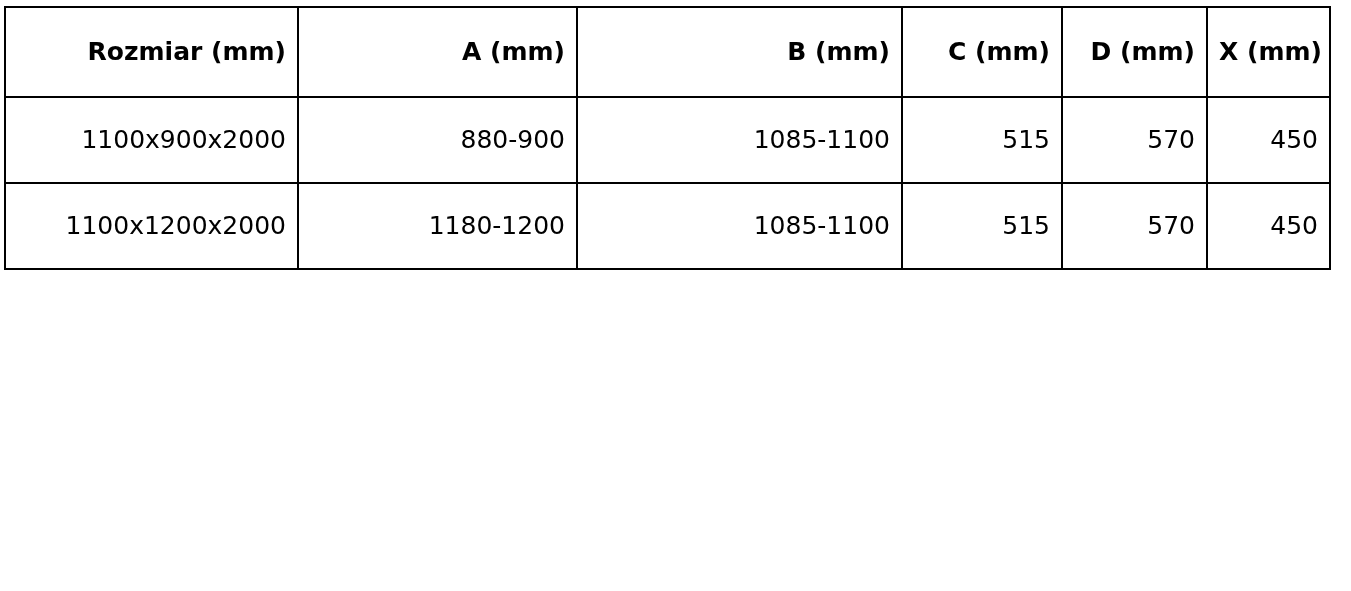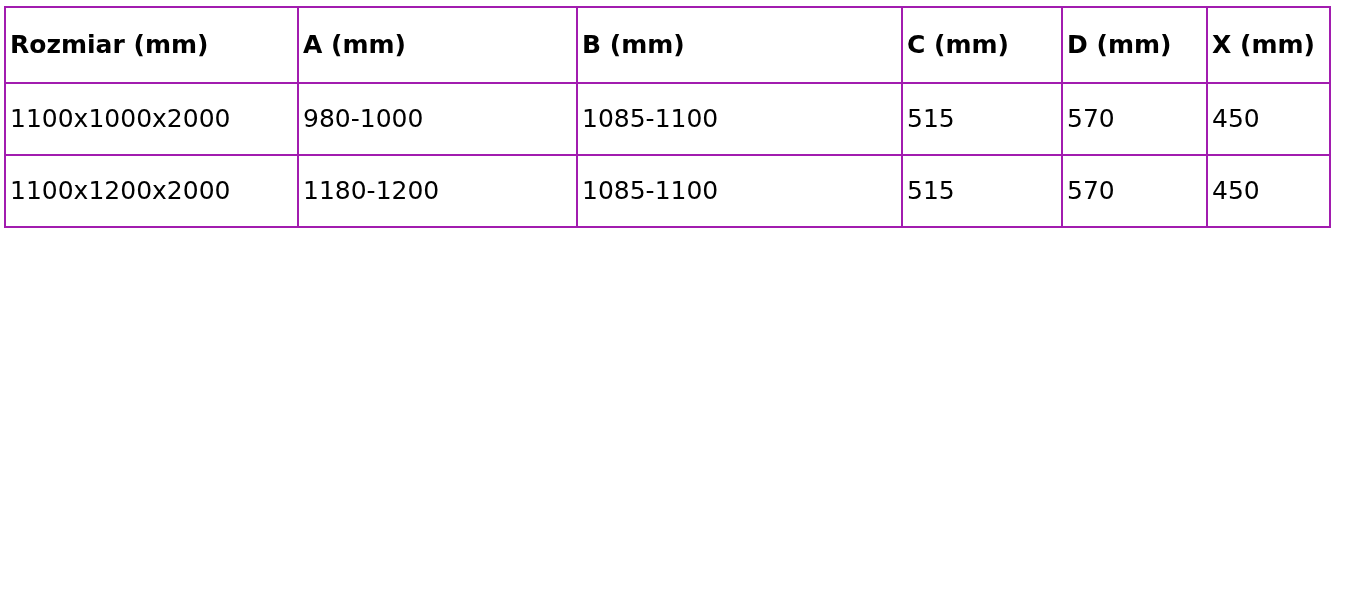--- a/index.html
+++ b/index.html
@@ -21,26 +21,26 @@
     display: block;
   }
   table.spec-table {
     border-collapse: collapse;
     width: 1325px;
     margin: 6px 0 0 4px;
     table-layout: fixed;
   }
   table.spec-table td,
   table.spec-table th {
-    border: 2px solid #a21caf;
-    text-align: left;
+    border: 2px solid #000000;
+    text-align: right;
     vertical-align: middle;
     font-size: 25px;
     line-height: 1.1;
-    padding: 4px;
+    padding: 11px;
     height: 62px;
     font-weight: normal;
     white-space: nowrap;
   }
   table.spec-table thead th {
     font-weight: bold;
     height: 66px;
     font-size: 25px;
   }
   
@@ -69,22 +69,22 @@
         <th>Rozmiar (mm)</th>
         <th>A (mm)</th>
         <th>B (mm)</th>
         <th>C (mm)</th>
         <th>D (mm)</th>
         <th>X (mm)</th>
       </tr>
     </thead>
     <tbody>
       <tr>
-        <td>1100x1000x2000</td>
-        <td>980-1000</td>
+        <td>1100x900x2000</td>
+        <td>880-900</td>
         <td>1085-1100</td>
         <td>515</td>
         <td>570</td>
         <td>450</td>
       </tr>
       <tr>
         <td>1100x1200x2000</td>
         <td>1180-1200</td>
         <td>1085-1100</td>
         <td>515</td>

